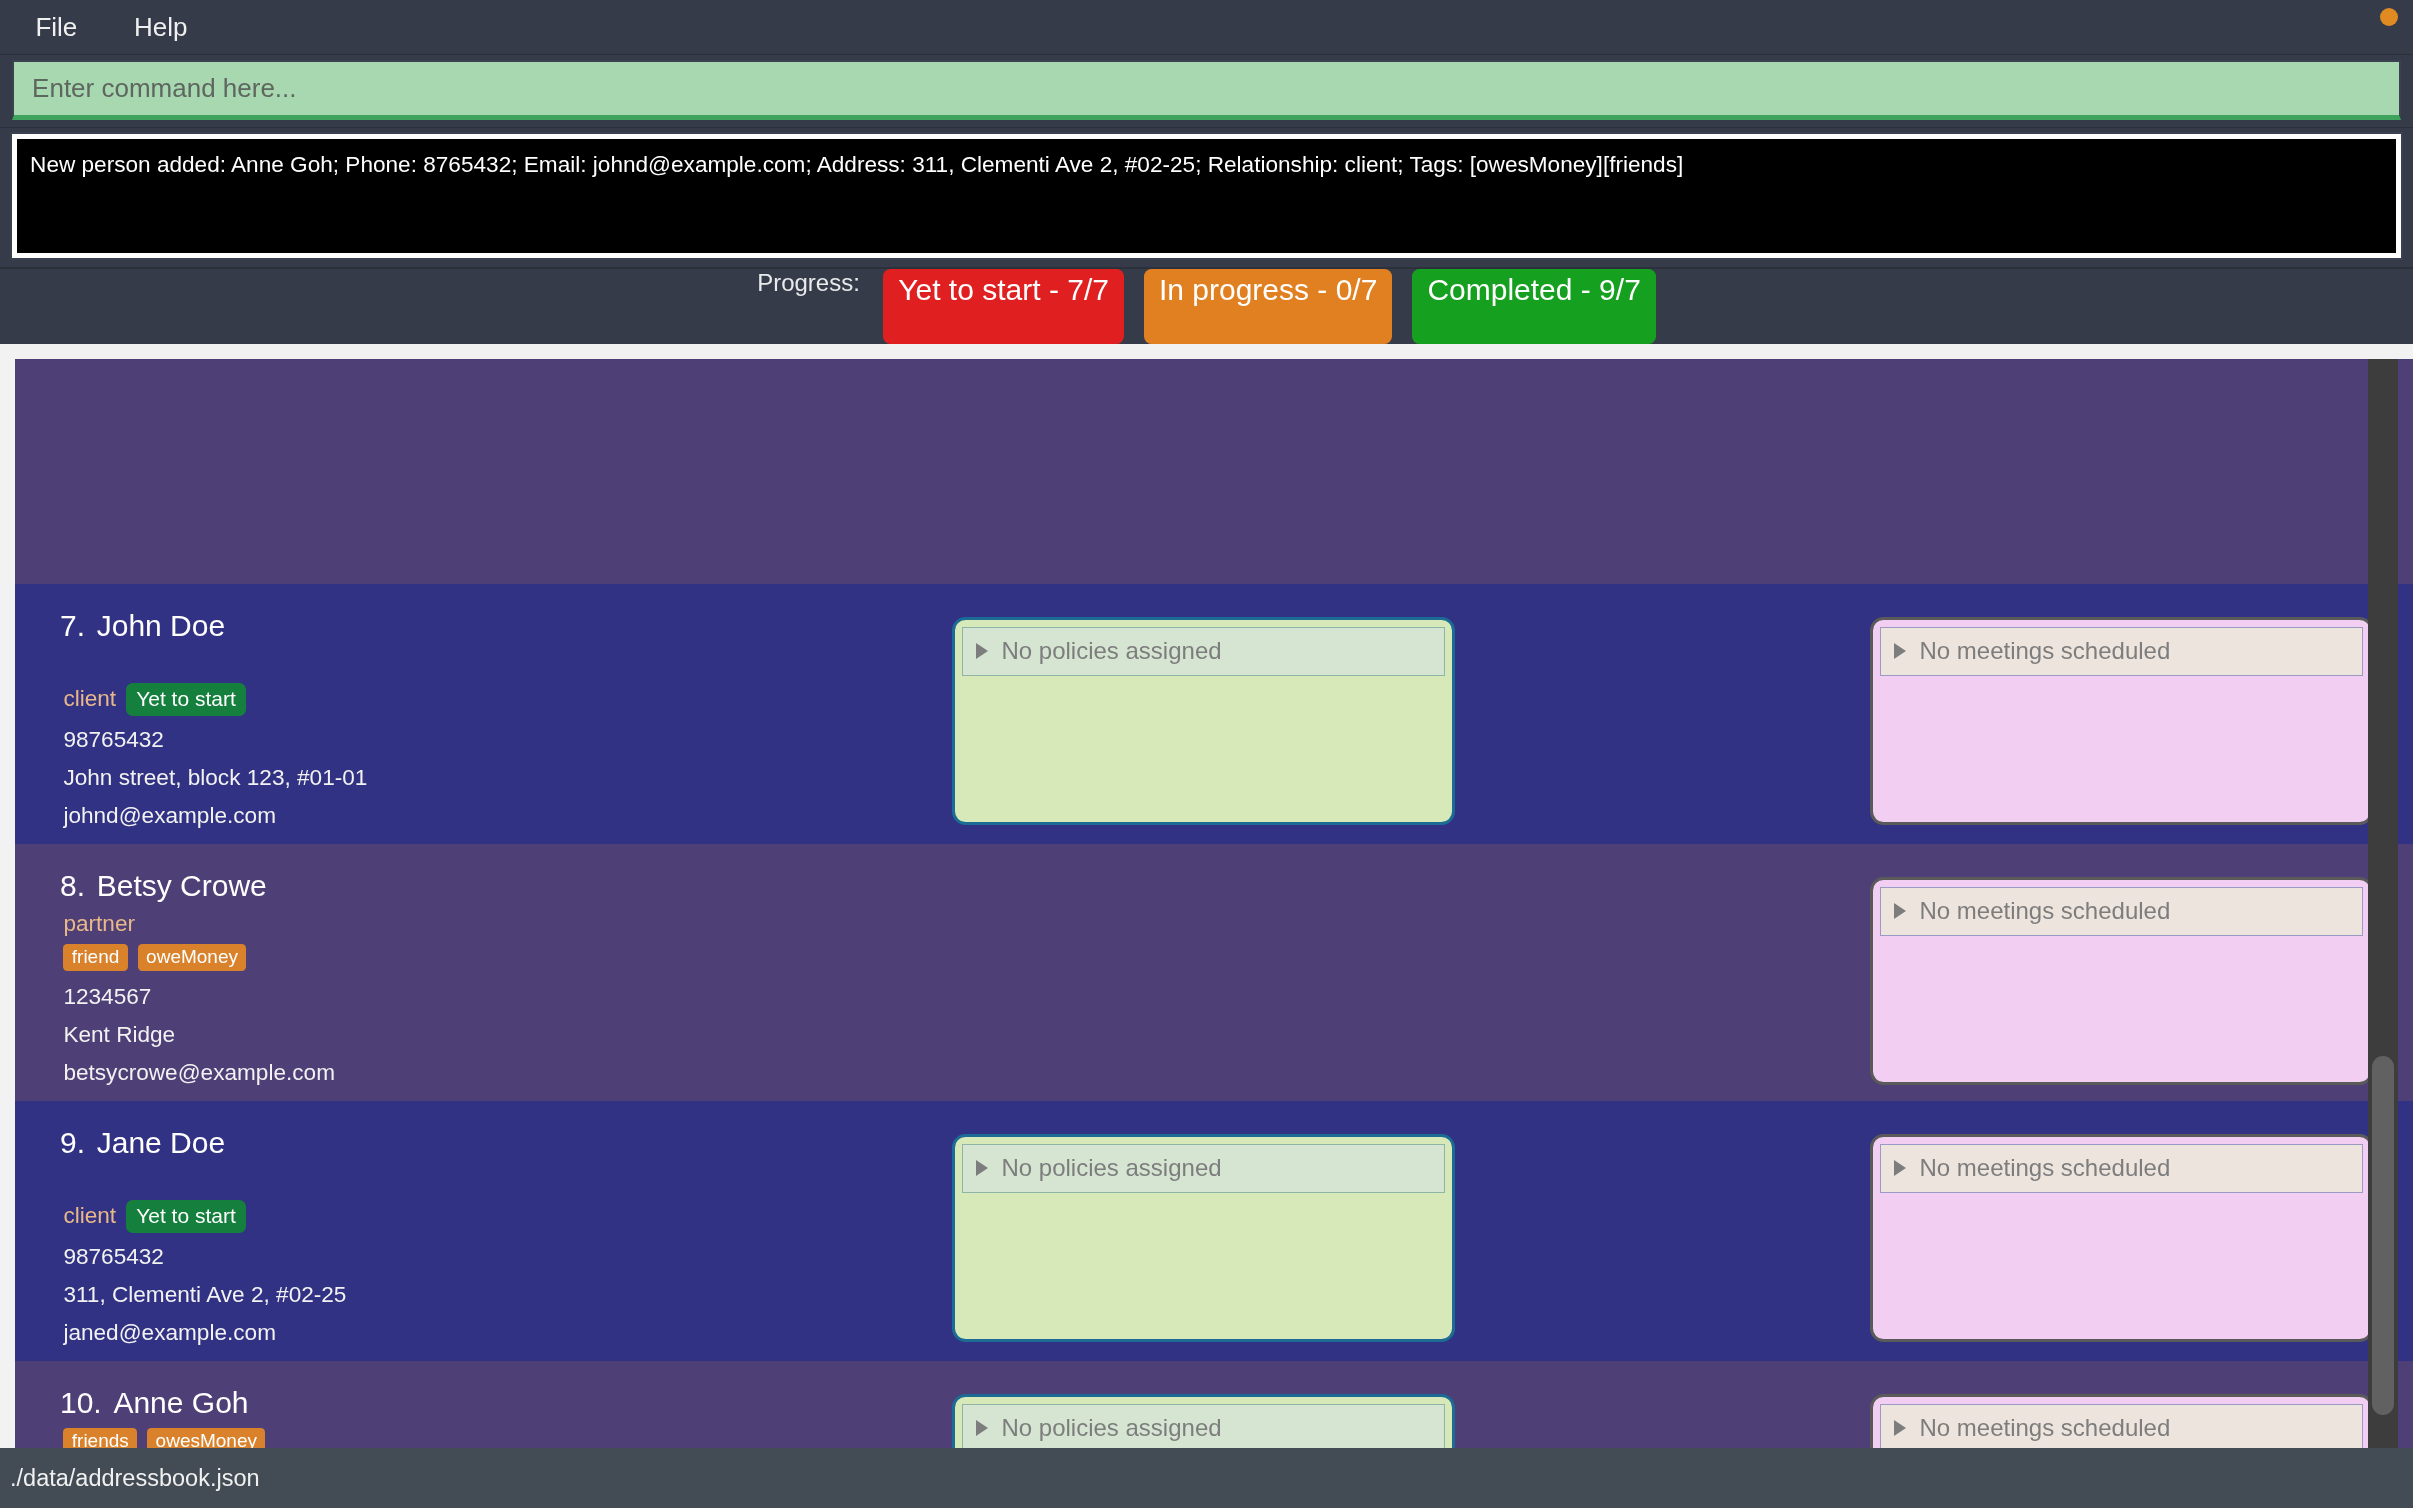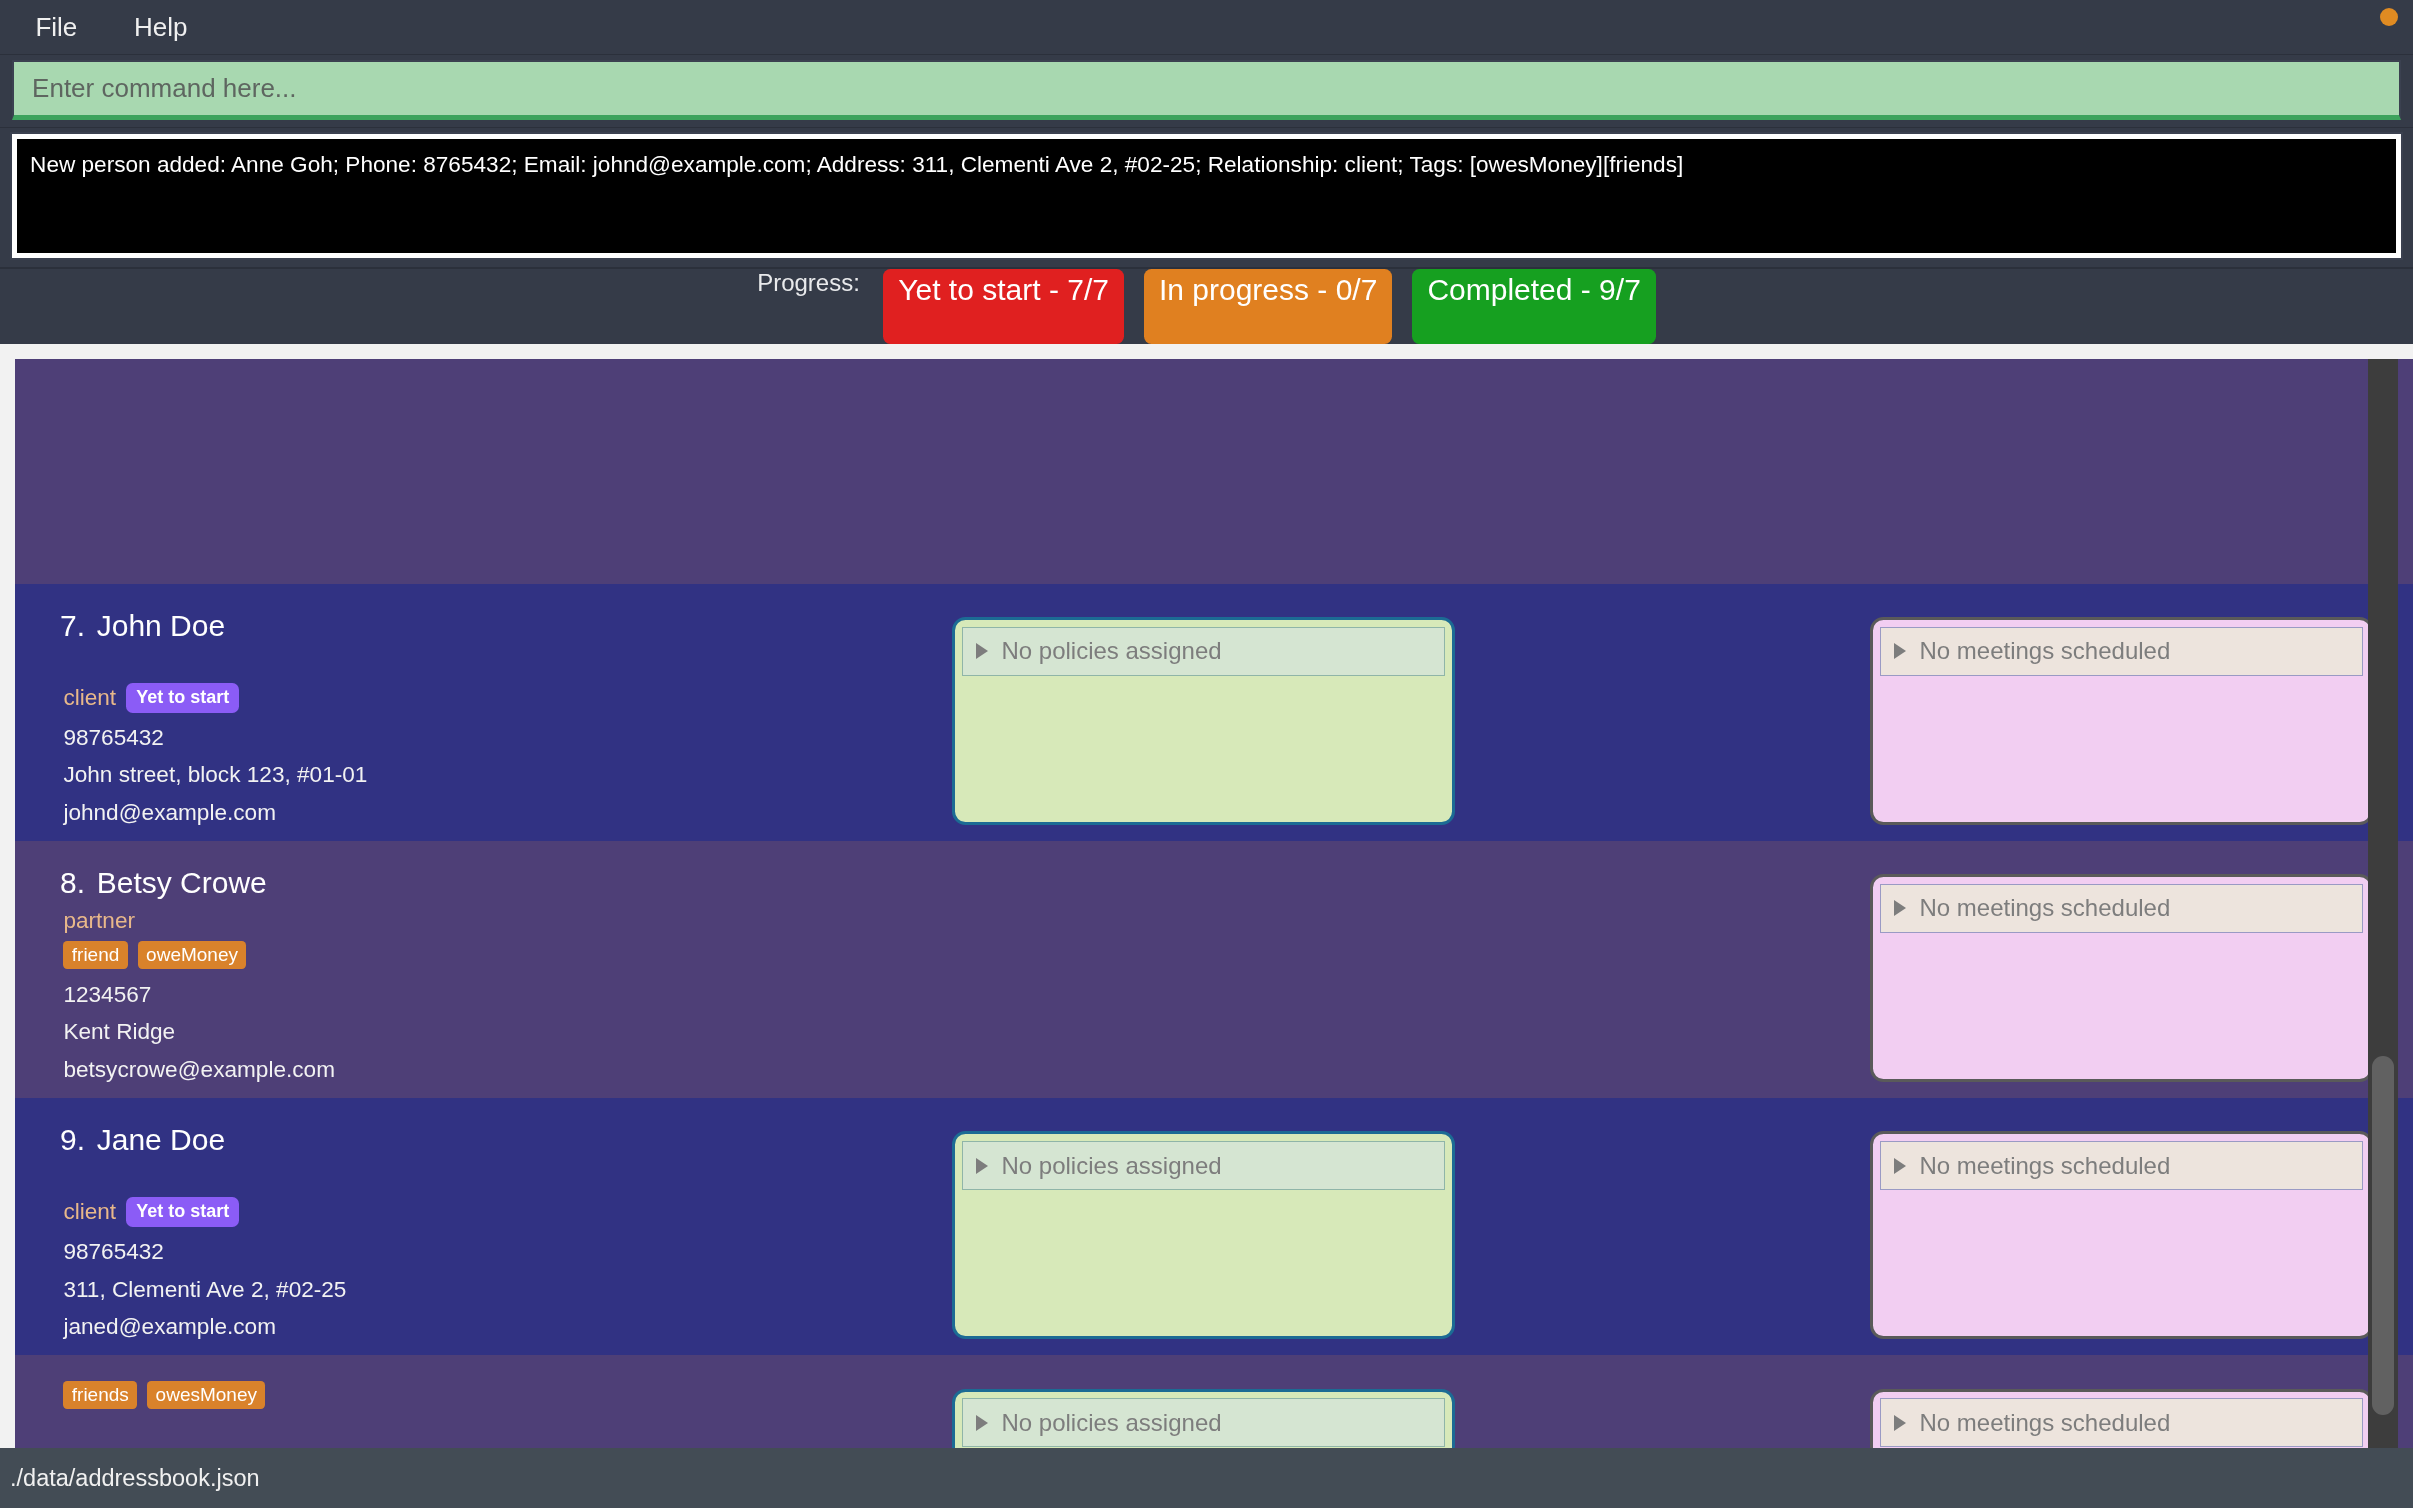--- a/index.html
+++ b/index.html
@@ -176,27 +176,26 @@
     padding: 3.4px 8.4px 5px 8.4px;
     border-radius: 4.2px;
     line-height: 1;
   }
   .relationship {
     color: #e8b88a;
     font-size: 22.6px;
     line-height: 1;
   }
   .status-badge {
-    background: #8b5cf6;
+    background: #15803d;
     color: #ffffff;
-    font-size: 18px;
+    font-size: 21px;
     padding: 5px 10px 6.7px 10px;
     border-radius: 6.7px;
     line-height: 1;
-    font-weight: bold;
   }
   .field {
     color: #f2f2f2;
     font-size: 22.6px;
     margin: 11.7px 0 0 3.4px;
     white-space: nowrap;
   }
 
   
   .panel-col {
@@ -405,20 +404,23 @@
             <div class="panel-header panel-header-pink">
               <span class="tri-icon"></span>
               <span class="panel-header-text">No meetings scheduled</span>
             </div>
           </div>
         </div>
       </div>
 
       <div class="person-card row-even">
         <div class="card-left">
+          <div class="card-title">
+            <span class="idx">10.</span><span>Anne Goh</span>
+          </div>
           <div class="tag-row">
             <span class="tag-badge">friends</span>
             <span class="tag-badge">owesMoney</span>
           </div>
 
         </div>
         <div class="panel-col panel-policies">
           <div class="panel panel-green">
             <div class="panel-header panel-header-green">
               <span class="tri-icon"></span>

